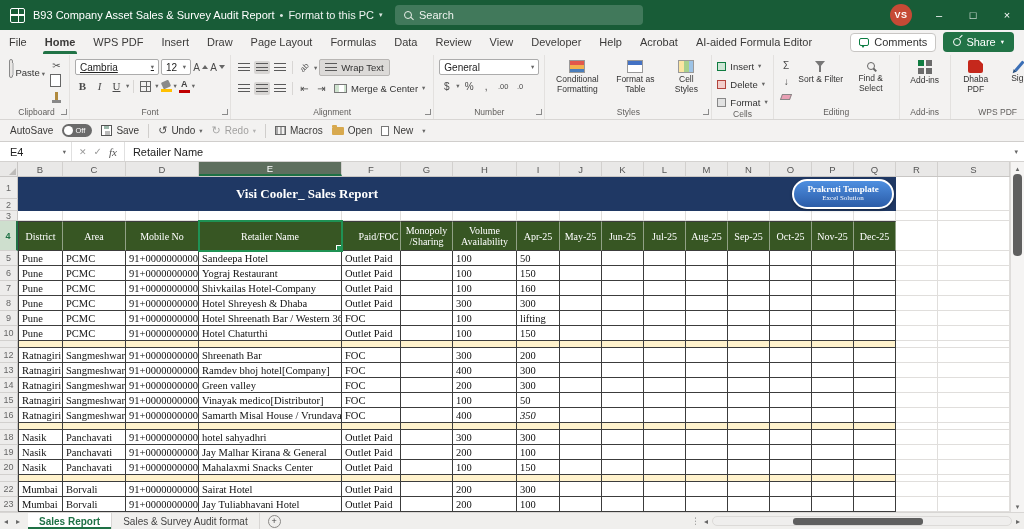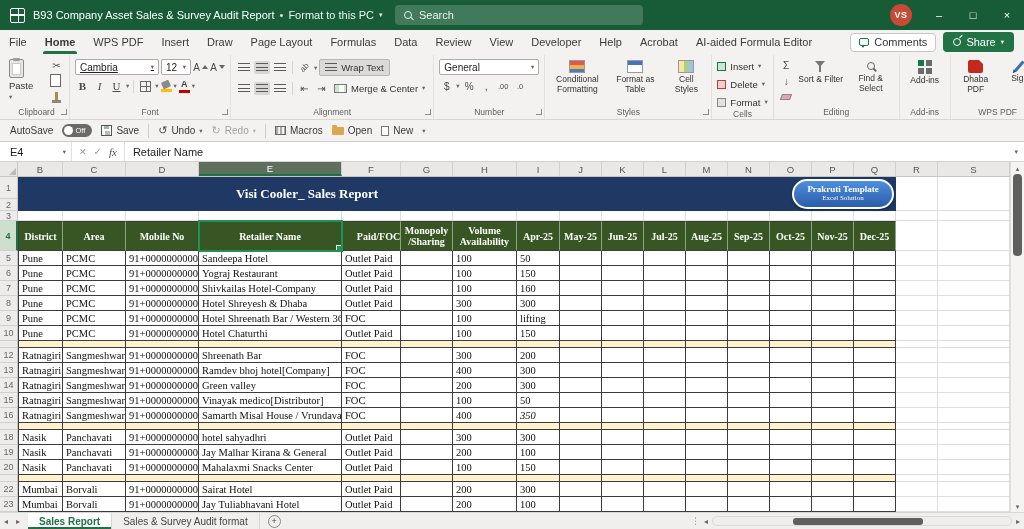--- a/index.html
+++ b/index.html
@@ -44,21 +44,21 @@
 
   
   .ribbon{height:66px;background:#F3F2F1;border-bottom:1px solid #D8D6D4;display:flex;padding:1px 2px 0 4px;overflow:hidden;}
   .rgroup{display:flex;flex-direction:column;padding:0 5px;position:relative;flex:none;}
   .rgroup + .rgroup{border-left:1px solid #E3E1DF;}
   .rg-content{flex:1;display:flex;align-items:flex-start;gap:4px;padding-top:3px;}
   .rg-rows{flex:1;display:flex;flex-direction:column;gap:4px;padding-top:4px;}
   .rrow{display:flex;align-items:center;gap:2px;}
   .rg-label{height:14px;font-size:8.5px;color:#605e5c;display:flex;align-items:center;justify-content:center;}
   .launcher{position:absolute;right:2px;bottom:4px;width:6px;height:6px;border-right:1.3px solid #8a8a8a;border-bottom:1.3px solid #8a8a8a;}
-  .bigbtn{display:flex;flex-direction:column;align-items:flex-start;gap:2px;font-size:9.5px;color:#333;width:36px;padding-top:1px;}
+  .bigbtn{display:flex;flex-direction:row;align-items:flex-end;gap:2px;font-size:9.5px;color:#333;width:36px;padding-top:1px;}
   .minicol{display:flex;flex-direction:column;gap:2px;align-items:center;}
   .mini{min-width:15px;height:14px;display:inline-flex;align-items:center;justify-content:center;font-size:10px;color:#4a4a4a;gap:1px;}
   .mini.small{font-size:7.5px;}
   .mini.b{font-family:"Liberation Serif",serif;font-weight:700;font-size:11px;}
   .mini.i{font-family:"Liberation Serif",serif;font-style:italic;font-size:11px;}
   .mini.u{font-family:"Liberation Serif",serif;text-decoration:underline;font-size:11px;}
   .vdiv{width:1px;height:13px;background:#D8D6D4;margin:0 2px;}
   .clip-ic{width:15px;height:19px;border:1px solid #8a8a8a;border-radius:2px;background:#e8e6e4;position:relative;}
   .clip-ic:before{content:'';position:absolute;top:-2px;left:3px;right:3px;height:3px;background:#9a9a9a;border-radius:1px;}
   .clip-ic:after{content:'';position:absolute;left:2px;top:3px;right:2px;bottom:2px;background:#fff;border:1px solid #c9c9c9;}
@@ -152,21 +152,21 @@
   .rowhead{width:18px;background:#EDECEB;border-right:1px solid #C8C6C4;border-bottom:1px solid #D2D0CE;
            font-size:9px;color:#666;display:flex;align-items:center;justify-content:center;flex:none;}
   .rowhead.sel{background:#CEDFCE;color:#1E7145;font-weight:700;border-right:2px solid #1E7145;}
   .rowhead-stack{width:18px;display:flex;flex-direction:column;flex:none;}
   .c{font-family:"Liberation Serif","DejaVu Serif",serif;font-size:10.5px;color:#111;display:flex;align-items:center;
      padding:0 3px;overflow:hidden;white-space:nowrap;flex:none;}
   .gl{border-right:1px solid #E0DEDC;border-bottom:1px solid #E0DEDC;}
   .tc{border-right:1px solid #3C3C3C;border-bottom:1px solid #3C3C3C;background:#fff;}
   .tc.first,.hc.first{border-left:1px solid #3C3C3C;}
   .tc.sep{background:#FFF2CC;padding:0;}
-  .hc{background:#375623;color:#fff;font-weight:700;justify-content:center;text-align:center;white-space:pre-line;
+  .hc{background:#375623;color:#fff;font-weight:400;justify-content:center;text-align:center;white-space:pre-line;
       line-height:1.1;font-size:10px;padding:0 1px;border-right:1px solid rgba(255,255,255,.45);border-bottom:1px solid #3C3C3C;border-top:1px solid #3C3C3C;}
   .hc.selcell{outline:2px solid #1F9254;outline-offset:-1px;position:relative;z-index:2;}
   .hc.selcell:after{content:'';position:absolute;right:-2px;bottom:-2px;width:5px;height:5px;background:#1F9254;border:1px solid #fff;}
   .banner{width:878px;background:#1F3864;color:#fff;display:flex;align-items:center;justify-content:center;
           font-family:"Liberation Serif",serif;font-weight:700;font-size:13px;position:relative;padding-right:300px;flex:none;}
   .badge{position:absolute;right:2px;top:2px;width:102px;height:30px;border:2px solid #fff;border-radius:15px;
          background:linear-gradient(180deg,#4E8FE0,#2B5CA8);display:flex;flex-direction:column;align-items:center;
          justify-content:center;line-height:1.1;box-shadow:0 1px 3px rgba(0,0,0,.35);z-index:3;}
   .badge .t1{font-size:9px;font-weight:700;}
   .badge .t2{font-size:7px;font-weight:400;}

